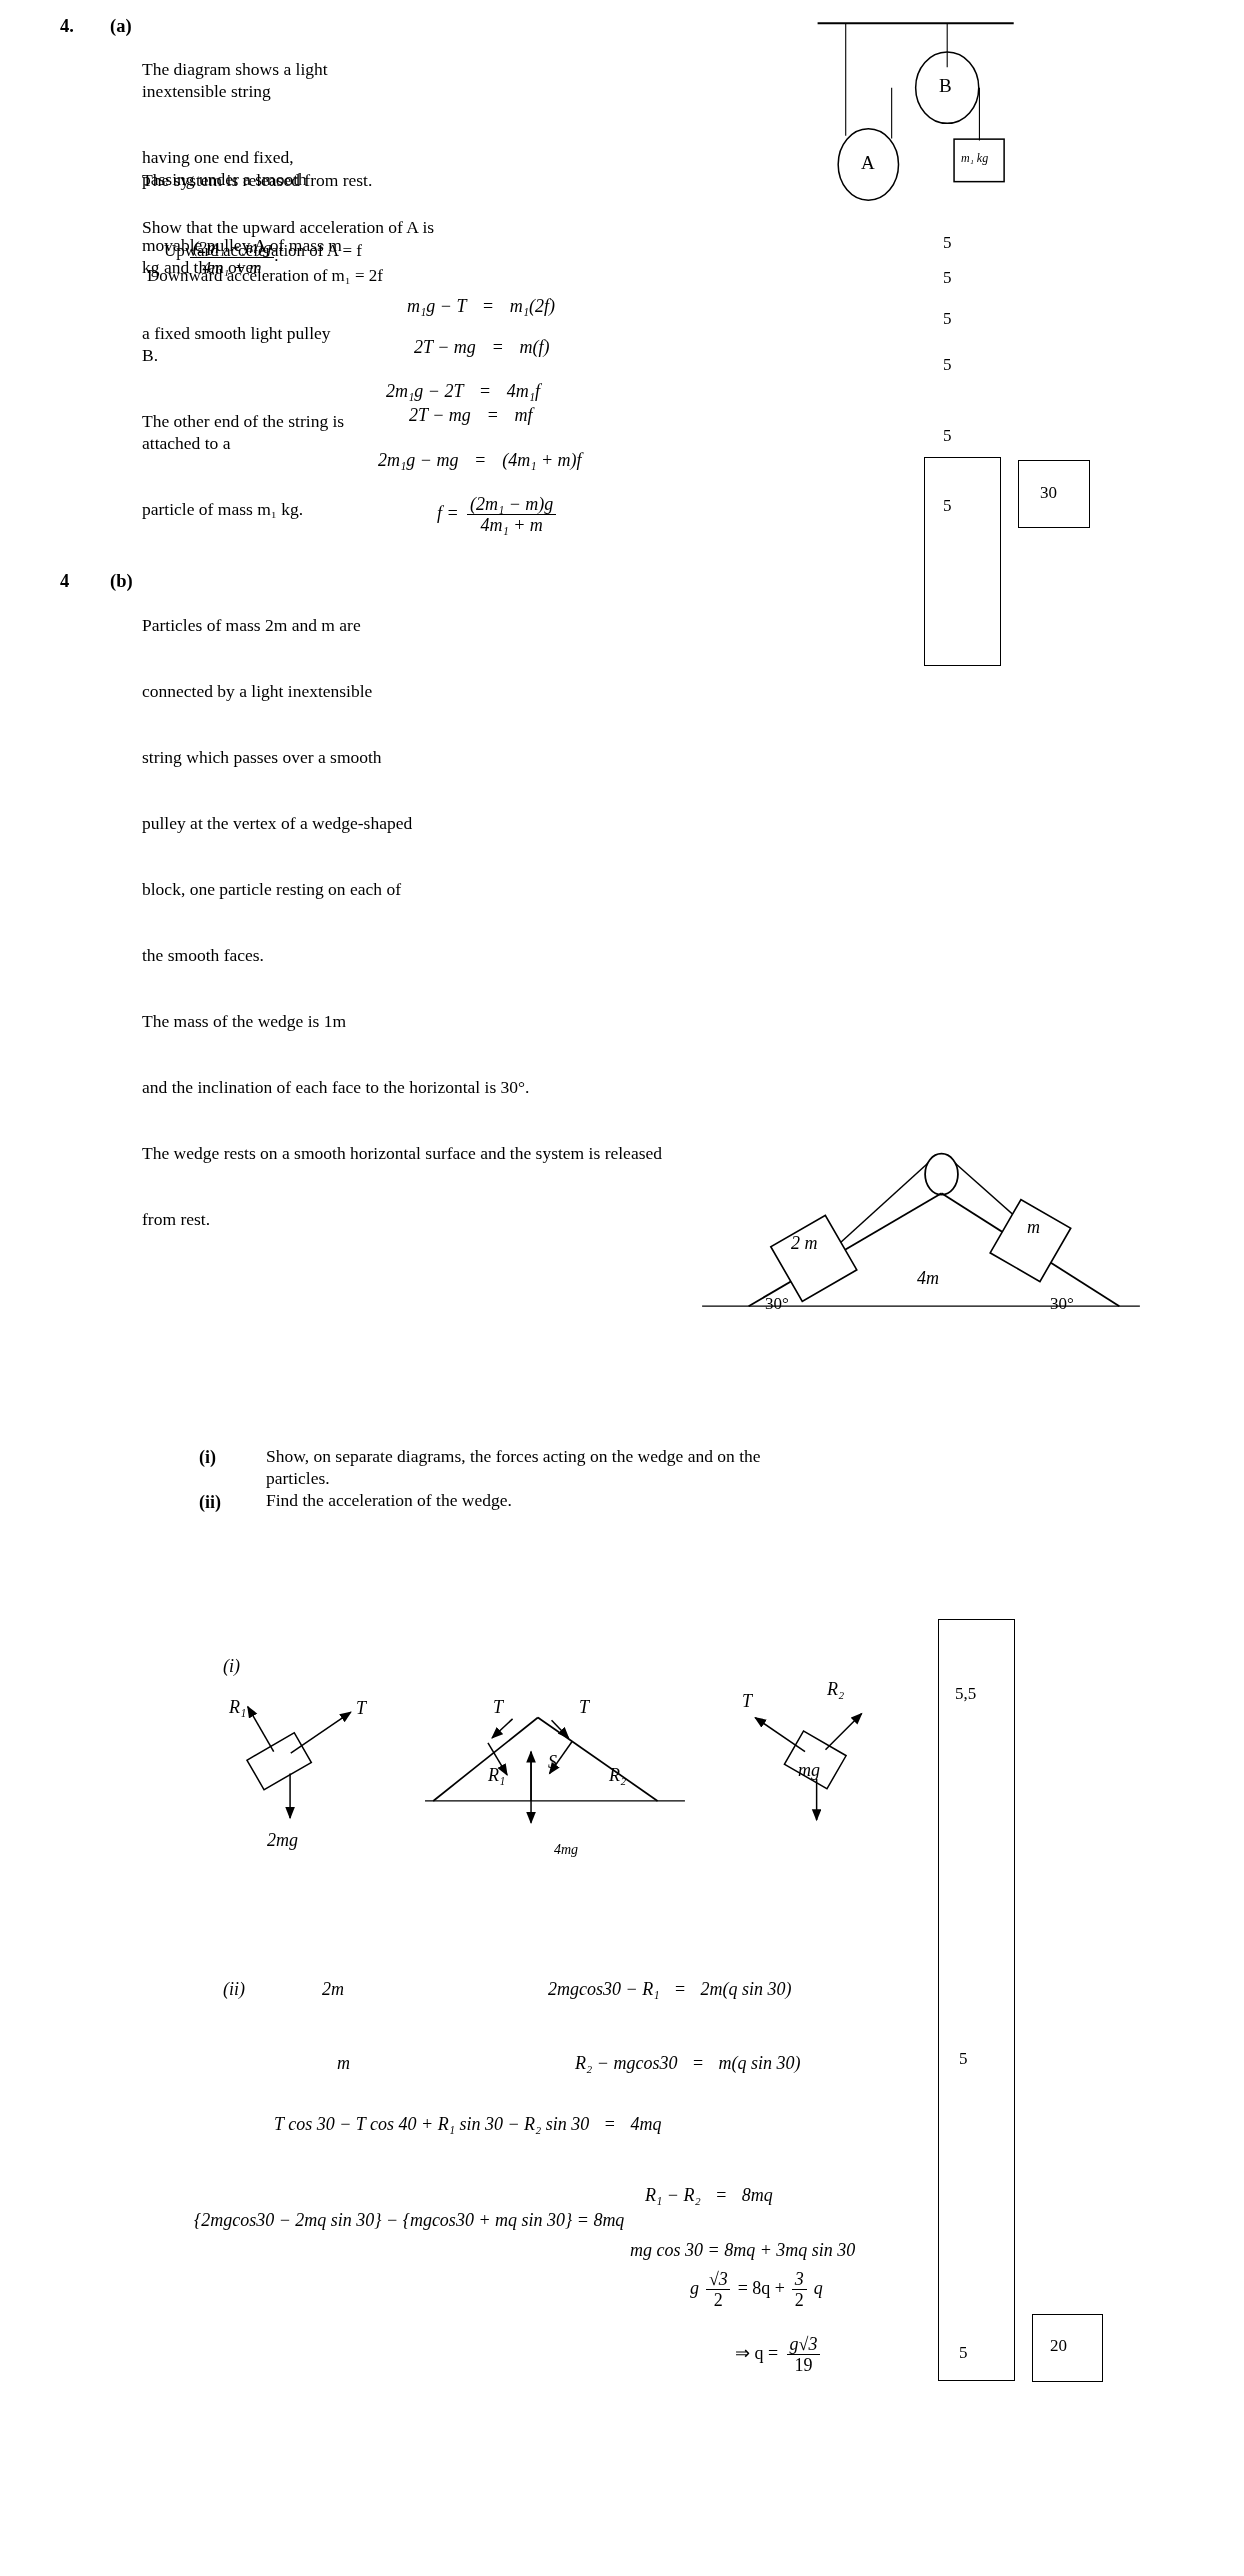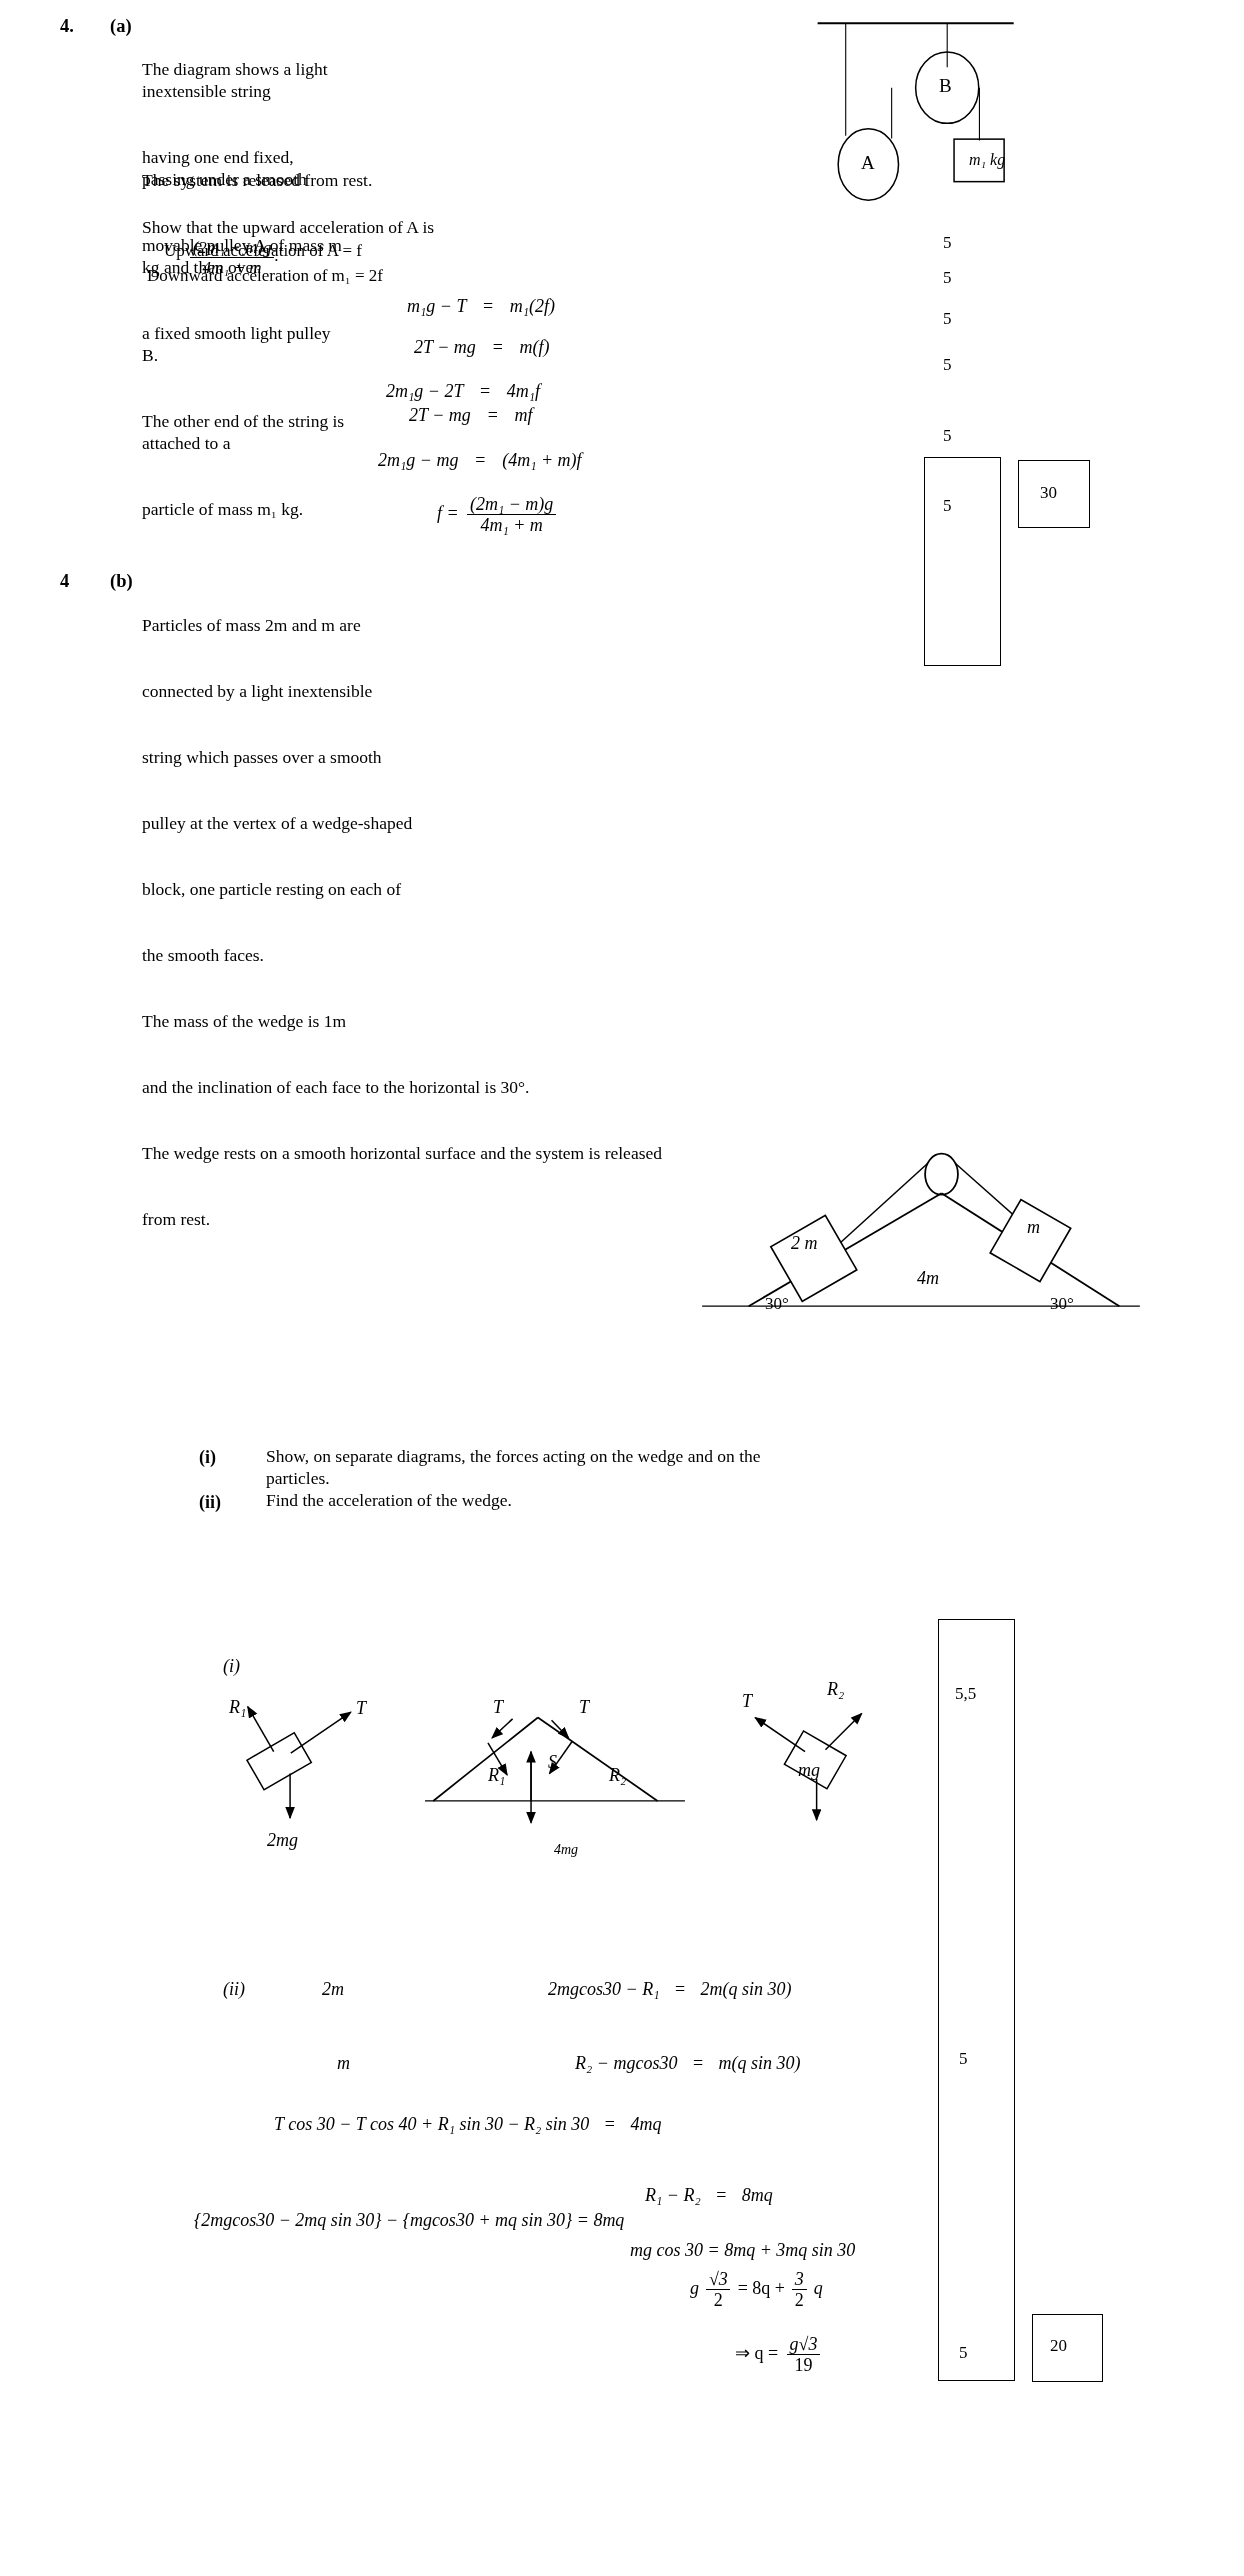--- a/index.html
+++ b/index.html
@@ -70,21 +70,21 @@
 
     <line x1="250" y1="103" x2="250" y2="180" stroke="#000" stroke-width="1.6"></line>
 
     <ellipse cx="88" cy="215" rx="44" ry="52" fill="none" stroke="#000" stroke-width="2.2"></ellipse>
 
     <rect x="213" y="178" width="73" height="62" fill="none" stroke="#000" stroke-width="2.2"></rect>
   </svg>
 </div>
 <div class="abs" style="left:939px; top:75px; font-size:19px;">B</div>
 <div class="abs" style="left:861px; top:152px; font-size:19px;">A</div>
-<div class="abs mathline" style="left:961px; top:151px; font-size:16px;margin-left:8px;">
+<div class="abs mathline" style="left:961px; top:151px; font-size:12px;">
   <span>m₁ kg</span>
 </div>
 
 <div class="abs txt" style="left:164px; top:240px; font-size:17px;">Upward acceleration of A = f</div>
 <div class="abs txt" style="left:147px; top:265px; font-size:17px;">Downward acceleration of m₁ = 2f</div>
 
 <div class="abs mathline" style="left:407px; top:296px;">
   <span>m₁g − T</span>
   <span class="upr" style="padding:0 12.3px;">=</span>
   <span>m₁(2f)</span>

